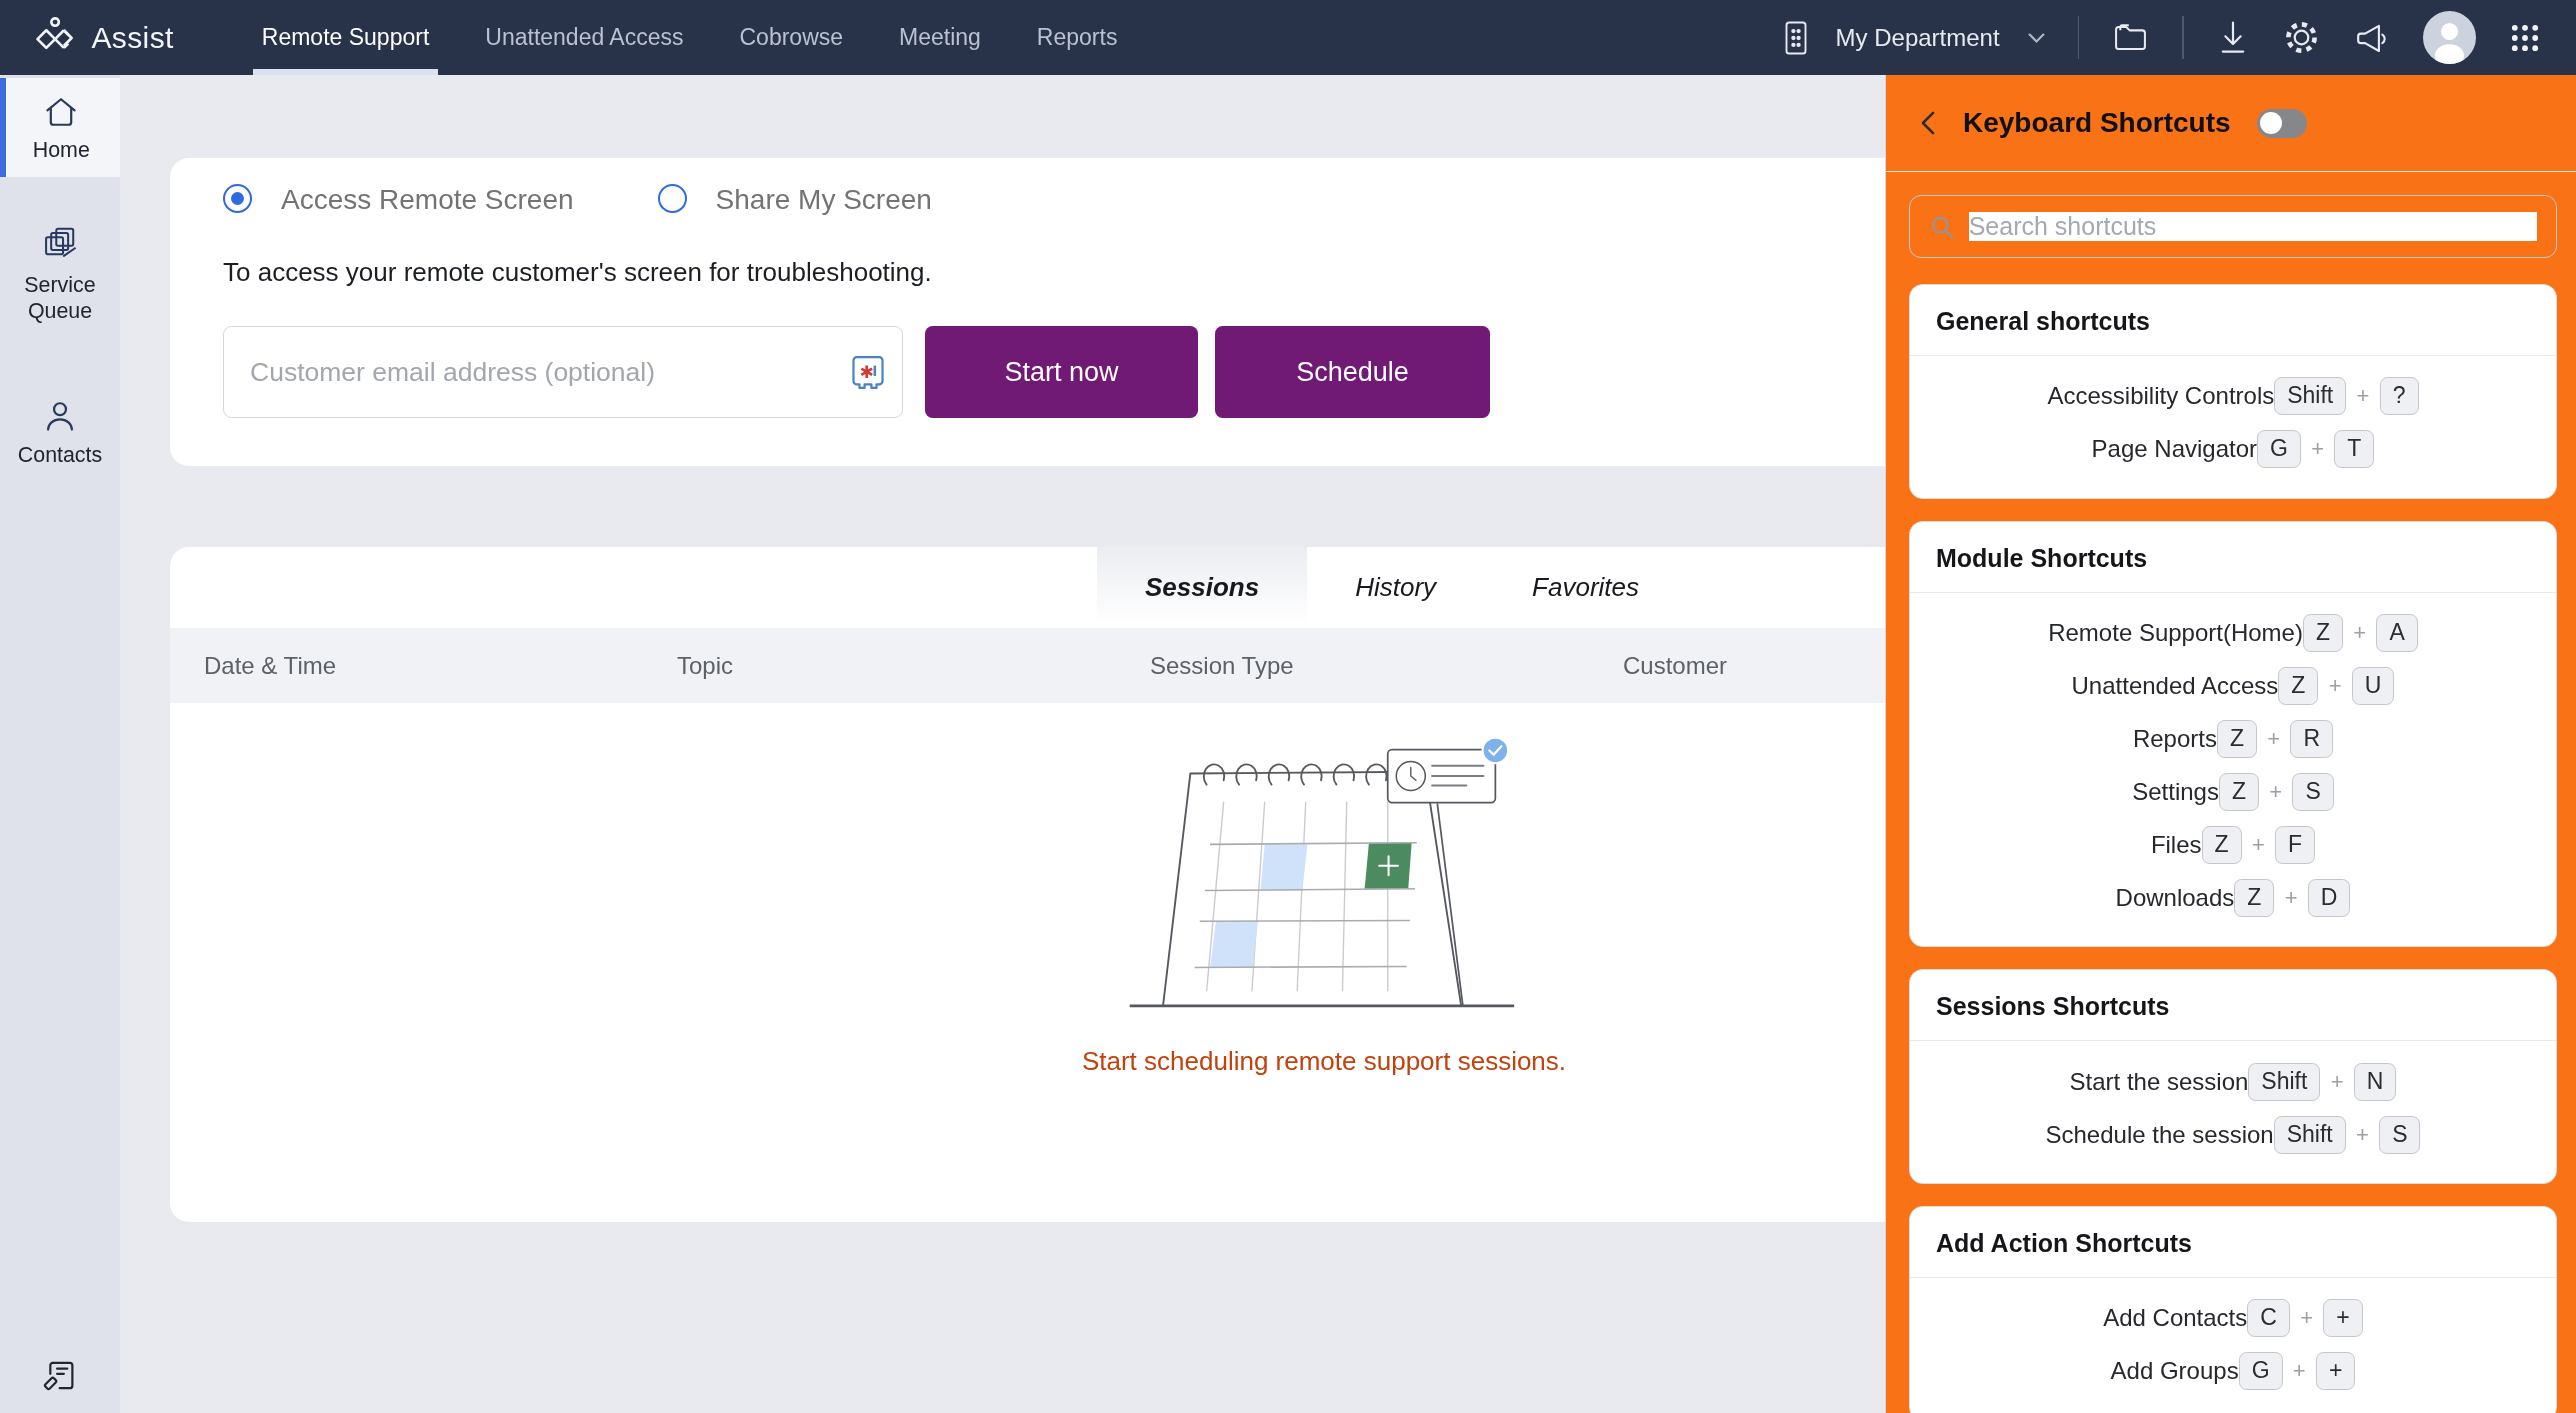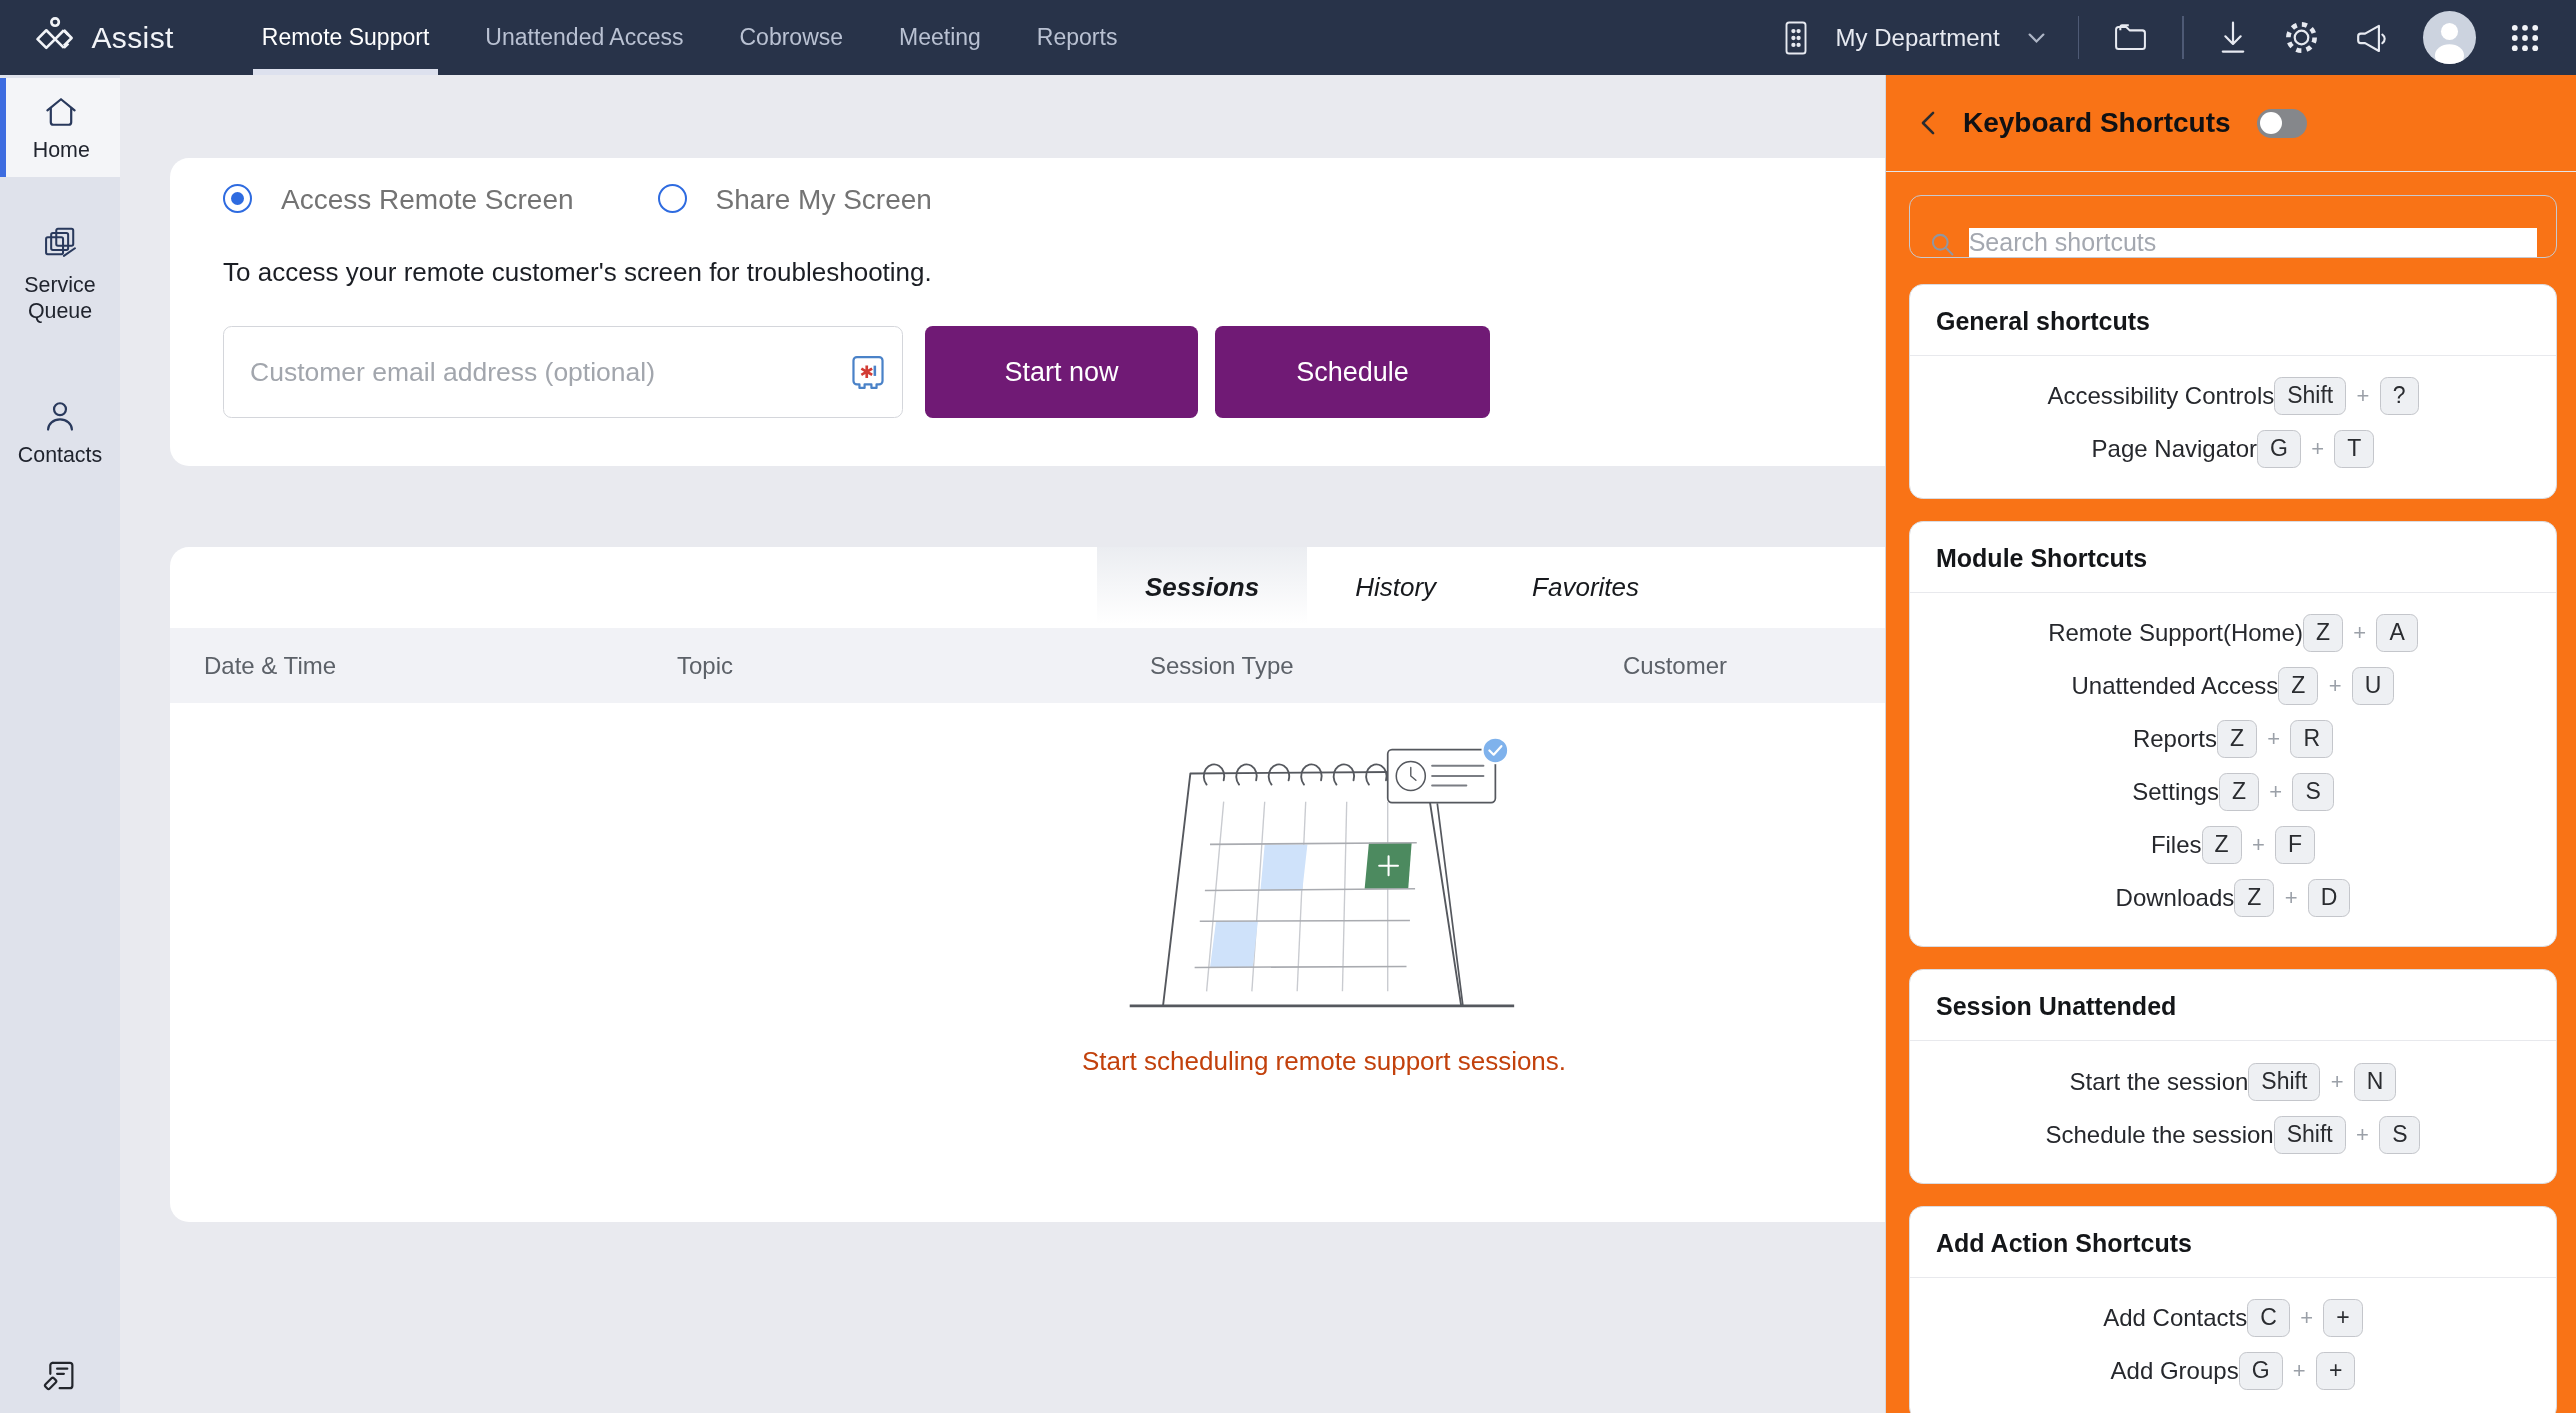--- a/index.html
+++ b/index.html
@@ -69,21 +69,21 @@
   
   .panel { position:absolute; left:1885px; top:75px; width:691px; bottom:0; background:#f97316;
            border-left:1.7px solid #d6d8dd; overflow:hidden; }
   .panel-head { height:97px; display:flex; align-items:center; padding:0 31px;
                 border-bottom:1.7px solid #e4e5e9; }
   .panel-title { font-size:28px; font-weight:bold; color:#101114; margin-left:24px; }
   .toggle { margin-left:26px; width:50px; height:29px; border-radius:14.5px; background:#85878b;
             position:relative; cursor:pointer; flex:0 0 auto; }
   .toggle .knob { position:absolute; left:3.4px; top:3.4px; width:22px; height:22px; border-radius:50%; background:#fff; }
   .search-wrap { margin:23px 19px 0 23px; height:63px; border:1.7px solid #c7c9cf; border-radius:12px;
-                 display:flex; align-items:flex-end; padding:0 19px; }
+                 display:flex; align-items:center; padding:0 19px; }
   .search-input { border:none; outline:none; flex:1; font-size:25px; color:#2a2c30; margin-left:13.7px;
                   font-family:"Liberation Sans", sans-serif; }
   .search-input::placeholder { color:#a4a8b0; }
   .sections { margin-top:26px; }
   .sc-card { margin:0 19px 22px 23px; border:1.7px solid #dadce1; border-radius:13.7px; background:#fff; }
   .sc-head { padding:22px 26px 19px; font-size:25px; font-weight:bold; color:#141619;
              border-bottom:1.7px solid #e8e9ed; }
   .sc-rows { padding:13.7px 26px 22px; }
   .sc-row { height:53px; display:flex; align-items:center; justify-content:center; }
   .sc-label { font-size:24px; color:#26282d; }
@@ -426,21 +426,21 @@
     <span class="keys">
                 <span class="key">Z</span>
                 <span class="plus">+</span>
                 <span class="key">D</span>
               </span>
   </div>
 </div>
   </div>
 
   <div class="sc-card">
-    <div class="sc-head">Session Unattended</div>
+    <div class="sc-head">Sessions Shortcuts</div>
     <div class="sc-rows">
   <div class="sc-row">
     <span class="sc-label">Start the session</span>
     <span class="keys">
                 <span class="key">Shift</span>
                 <span class="plus">+</span>
                 <span class="key">N</span>
               </span>
   </div>
 

